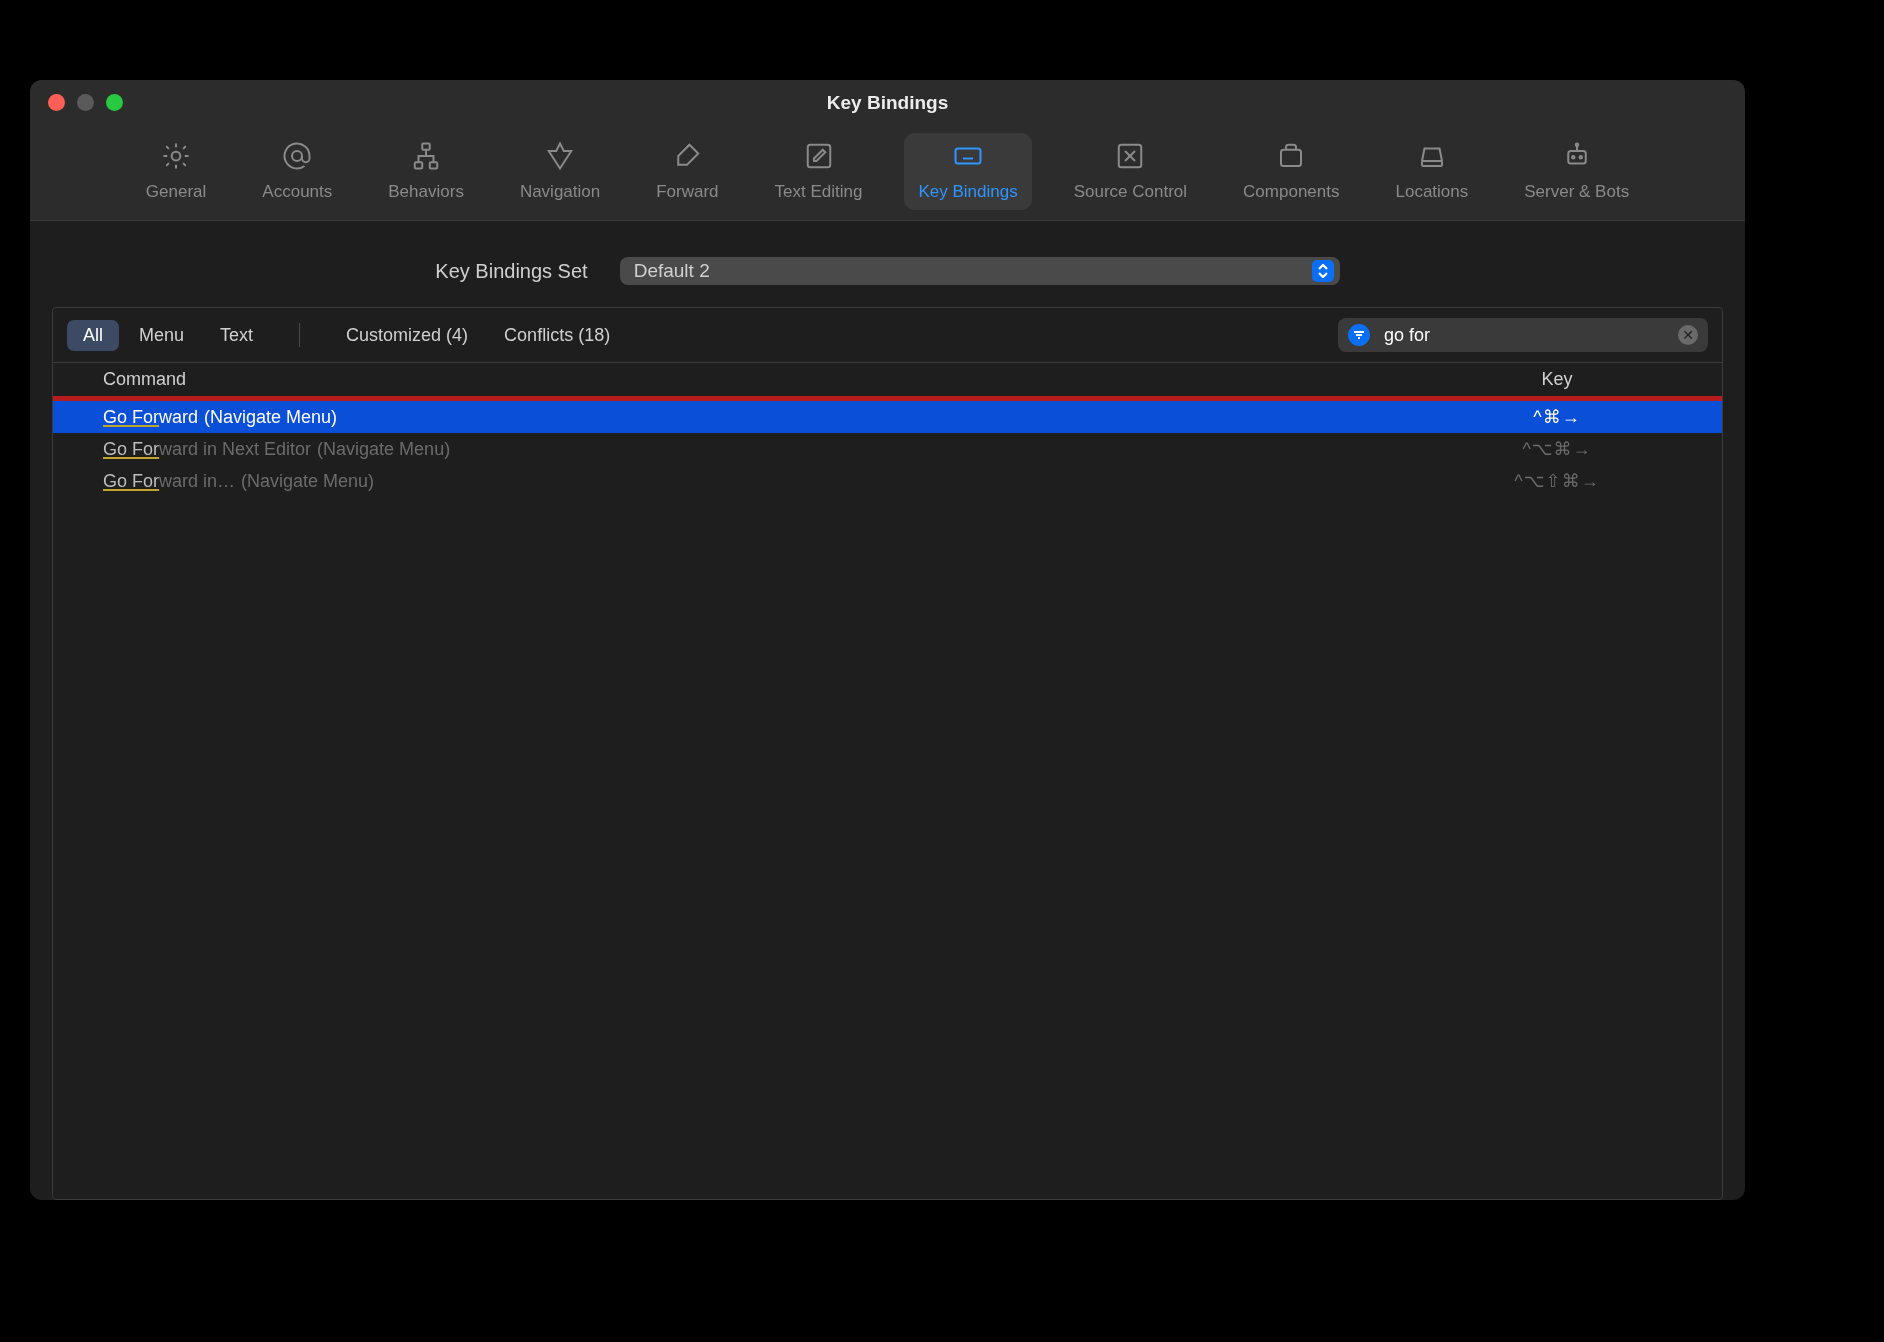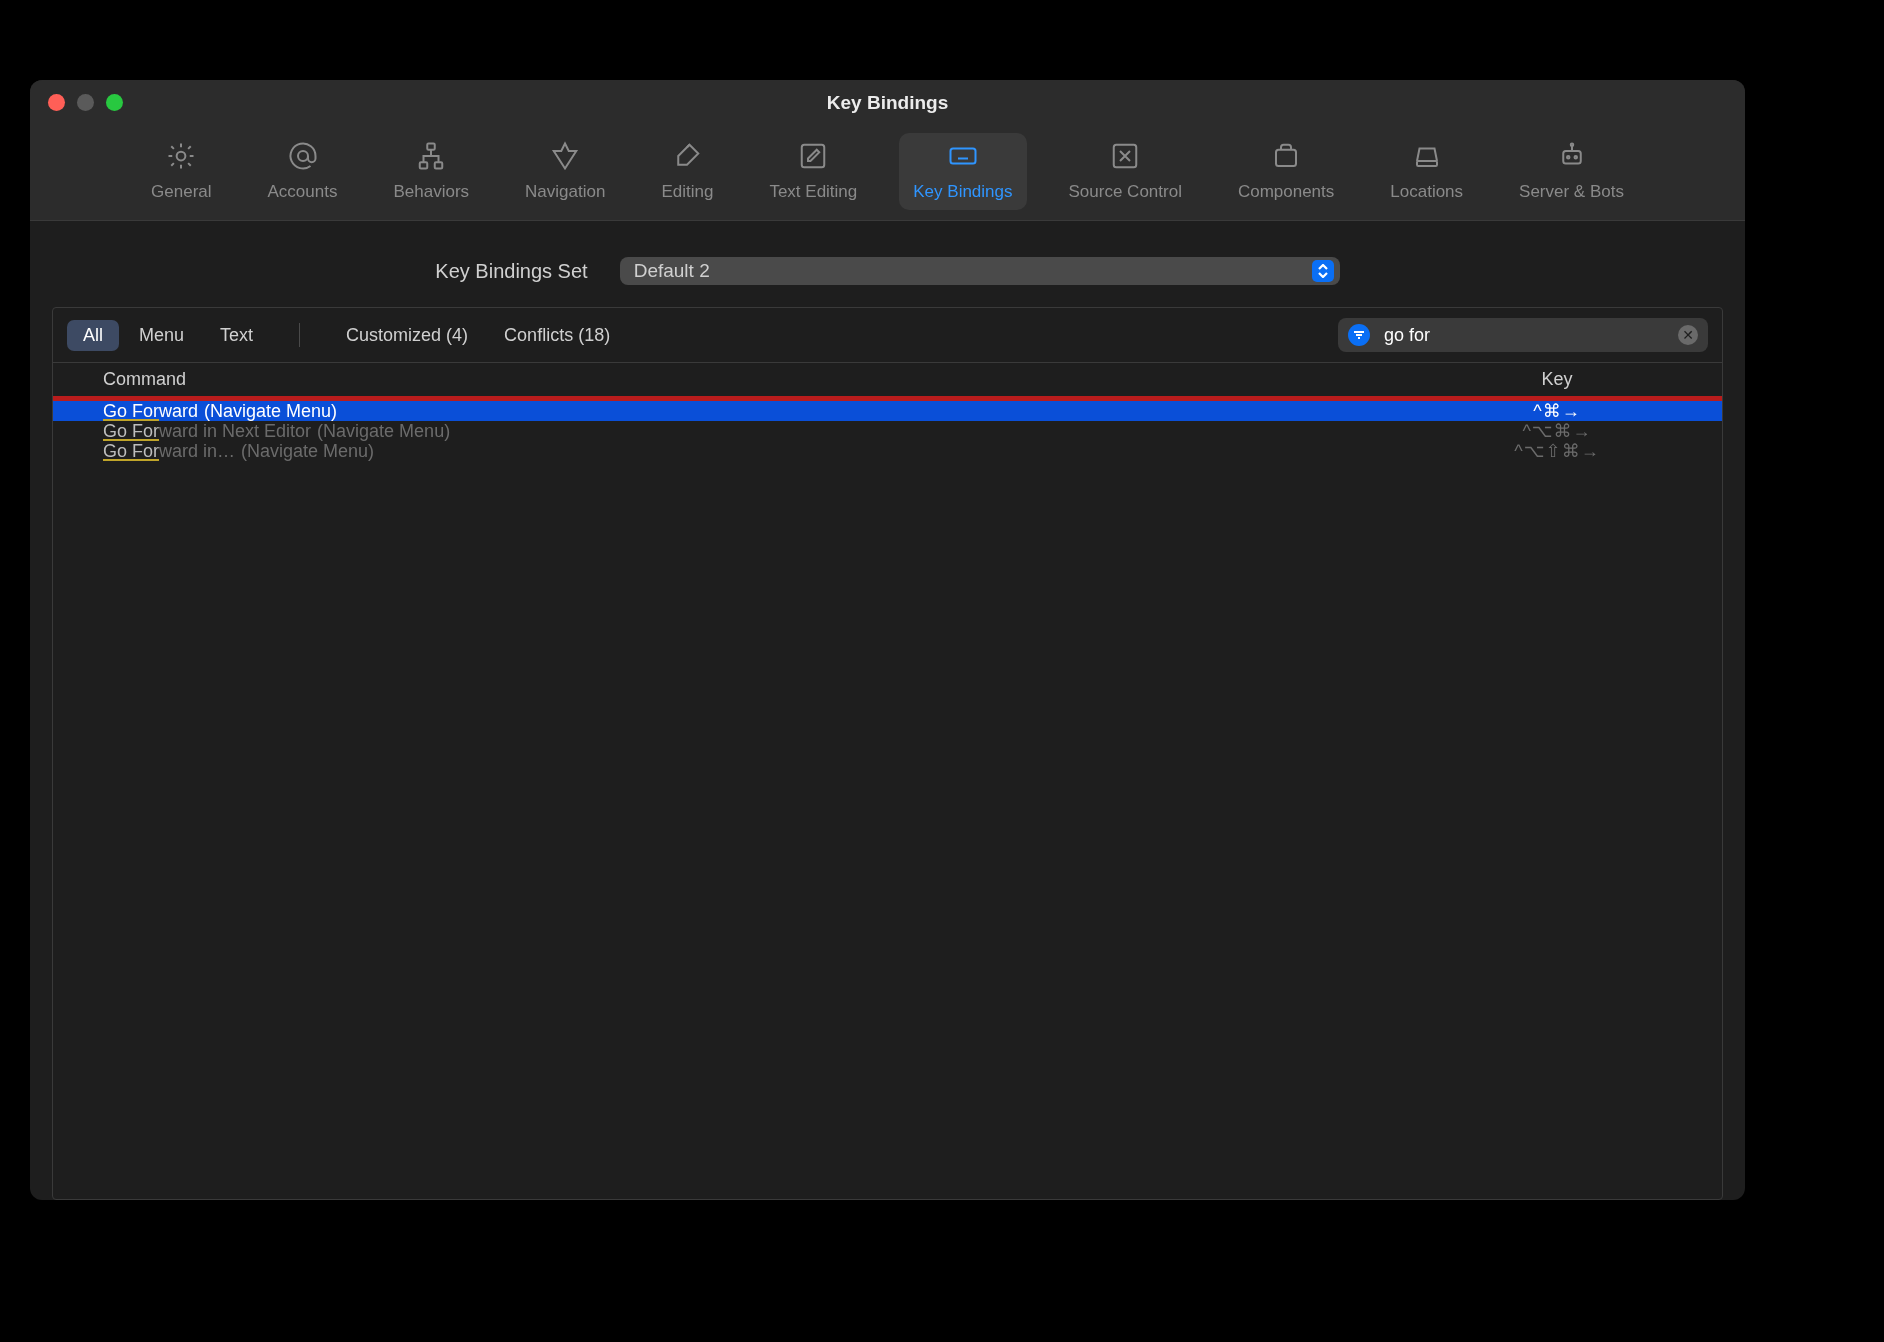--- a/index.html
+++ b/index.html
@@ -198,21 +198,21 @@
     flex:0 0 auto;
   }
   .col-cmd { flex:1; padding-left:50px; }
   .col-key { width:330px; text-align:center; }
 
   
   .rows { flex:1; overflow:auto; }
   .row {
     display:flex;
     align-items:center;
-    height:20px;
+    height:32px;
     font-size:18px;
     padding-left:50px;
   }
   .row.sel { background:var(--sel-blue); color:#fff; }
   .row:not(.sel) { color:var(--text-faded); }
   .cmd { flex:1; display:flex; gap:6px; align-items:baseline;}
   .hl {
     text-decoration: underline;
     text-decoration-color: var(--highlight-underline);
     text-decoration-thickness:2px;
@@ -287,21 +287,21 @@
         <span><svg viewBox="0 0 24 24">
             <path d="M12 2l3 6h6l-9 14-9-14h6z"></path>
           </svg></span>
     <span>Navigation</span>
       </div>
       <div class="tool">
         <span><svg viewBox="0 0 24 24">
             <path d="M14 3l7 7-9 9H5v-7z"></path>
             <path d="M14 3l-2 2"></path>
           </svg></span>
-    <span>Editing</span>
+    <span>Forward</span>
       </div>
       <div class="tool">
         <span><svg viewBox="0 0 24 24">
             <rect x="3" y="3" width="18" height="18" rx="2"></rect>
             <path d="M15 7l2 2-7 7H8v-2z"></path>
           </svg></span>
     <span>Text Editing</span>
       </div>
       <div class="tool active">
         <span><svg viewBox="0 0 24 24">

